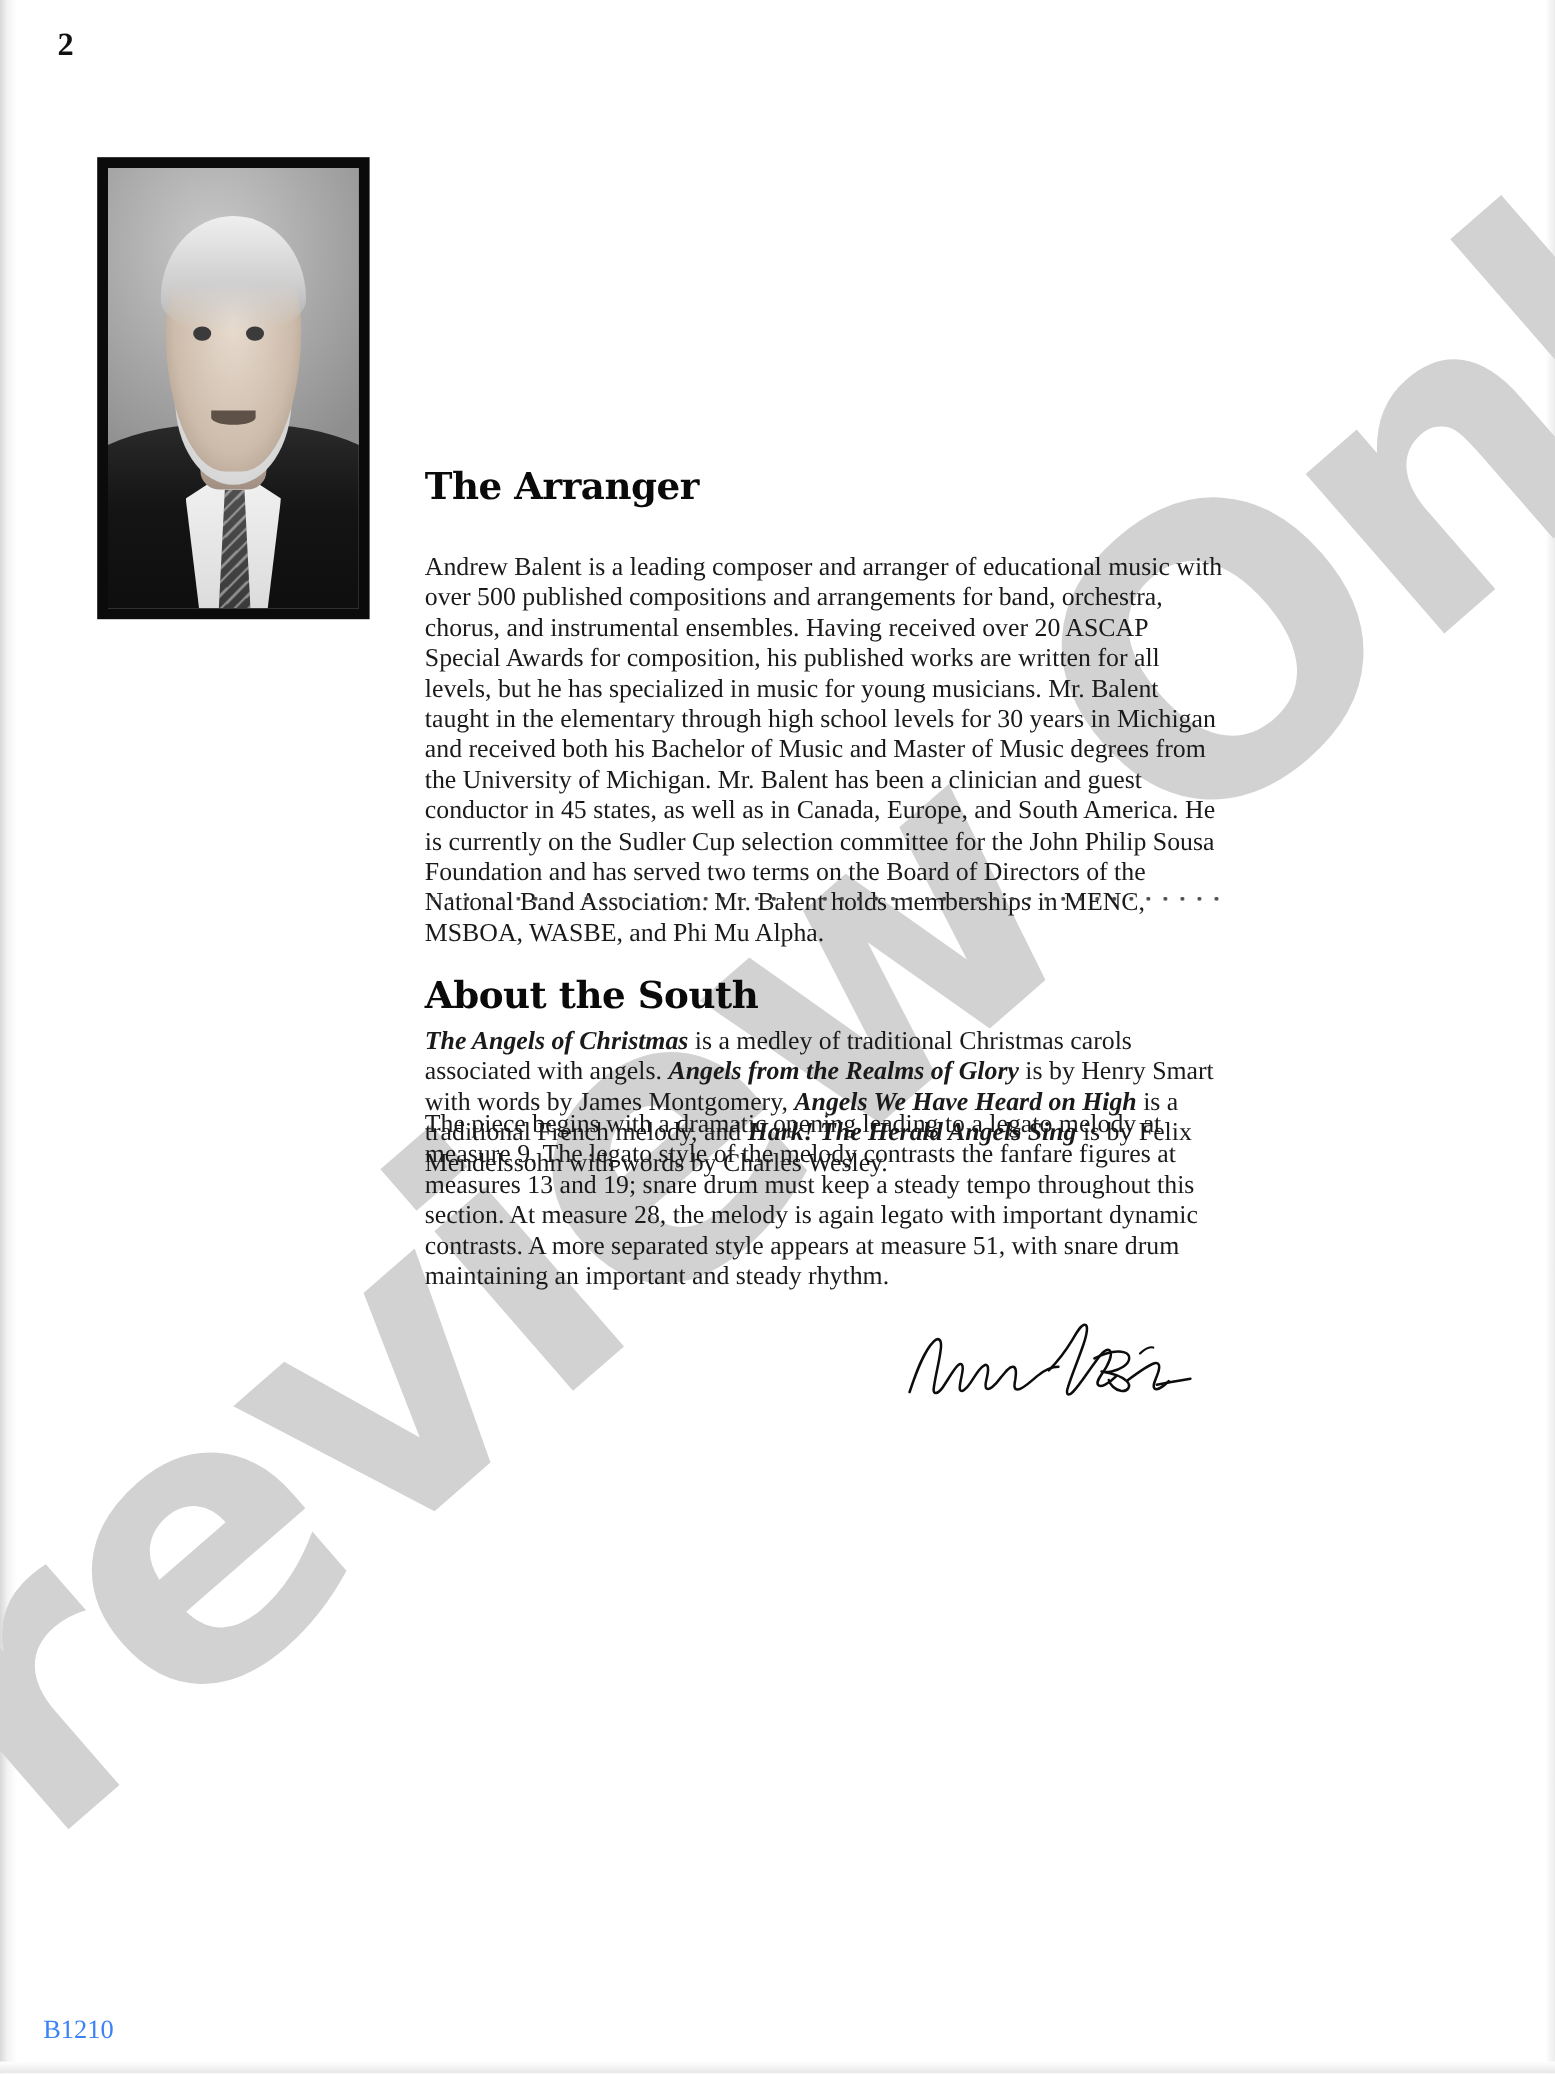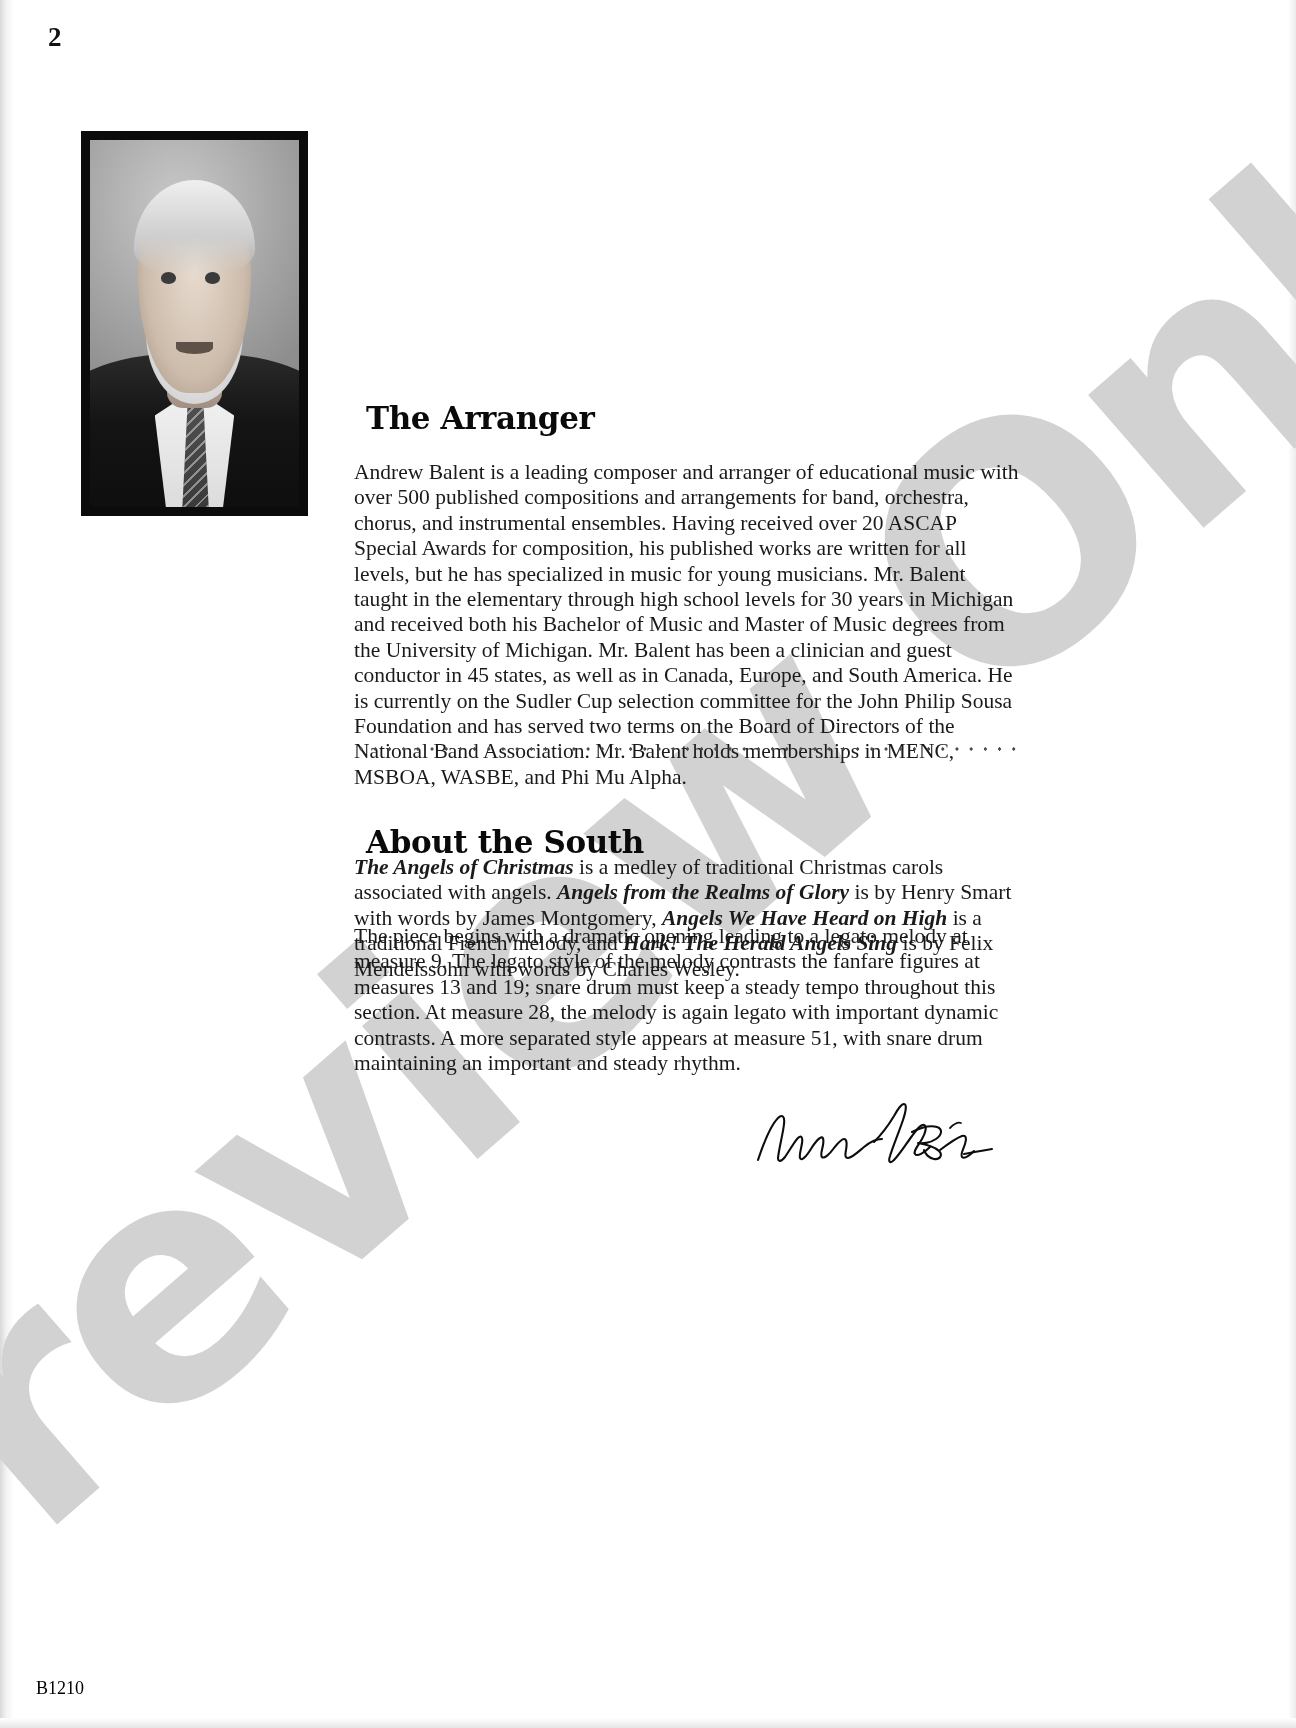--- a/index.html
+++ b/index.html
@@ -75,23 +75,23 @@
     font-weight: 700;
     font-family: "Liberation Serif", serif;
     z-index: 3;
   }
 
   
   .catalog-code {
     position: absolute;
     left: 36px;
     top: 1678px;
-    font-size: 18px;
+    font-size: 22px;
     font-family: "Liberation Serif", serif;
-    color: #000000;
+    color: #3b82f6;
     z-index: 3;
   }
 
   
   .portrait-frame {
     position: absolute;
     left: 81px;
     top: 131px;
     width: 227px;
     height: 385px;
@@ -207,21 +207,21 @@
     width: 665px;
     z-index: 3;
   }
 
   .section-heading {
     font-family: "DejaVu Serif", "Liberation Serif", serif;
     font-weight: 700;
     font-size: 31px;
     letter-spacing: -0.4px;
     color: #0a0a0a;
-    margin: 12px;
+    margin: 0;
   }
 
   .body-text {
     font-family: "Liberation Serif", "DejaVu Serif", serif;
     font-size: 21.5px;
     line-height: 25.4px;
     color: #1a1a1a;
     margin: 0;
     text-align: left;
   }

